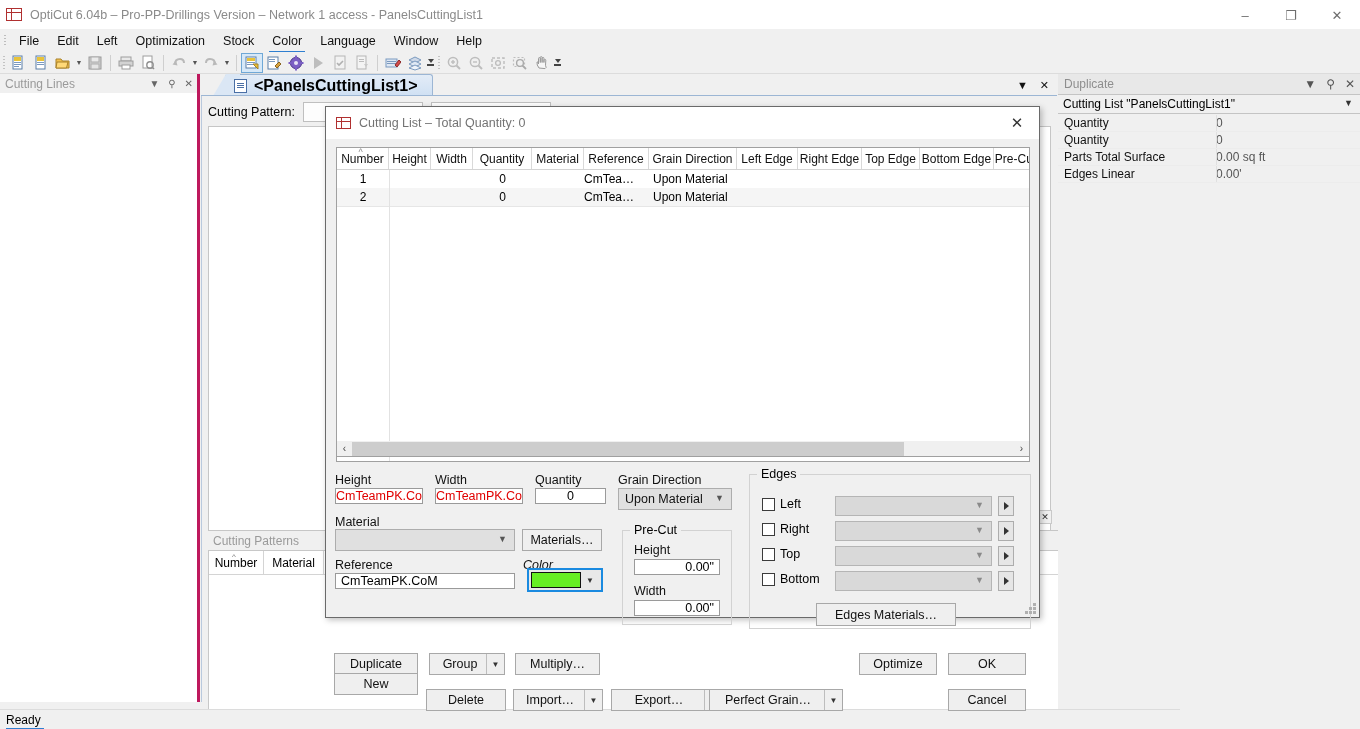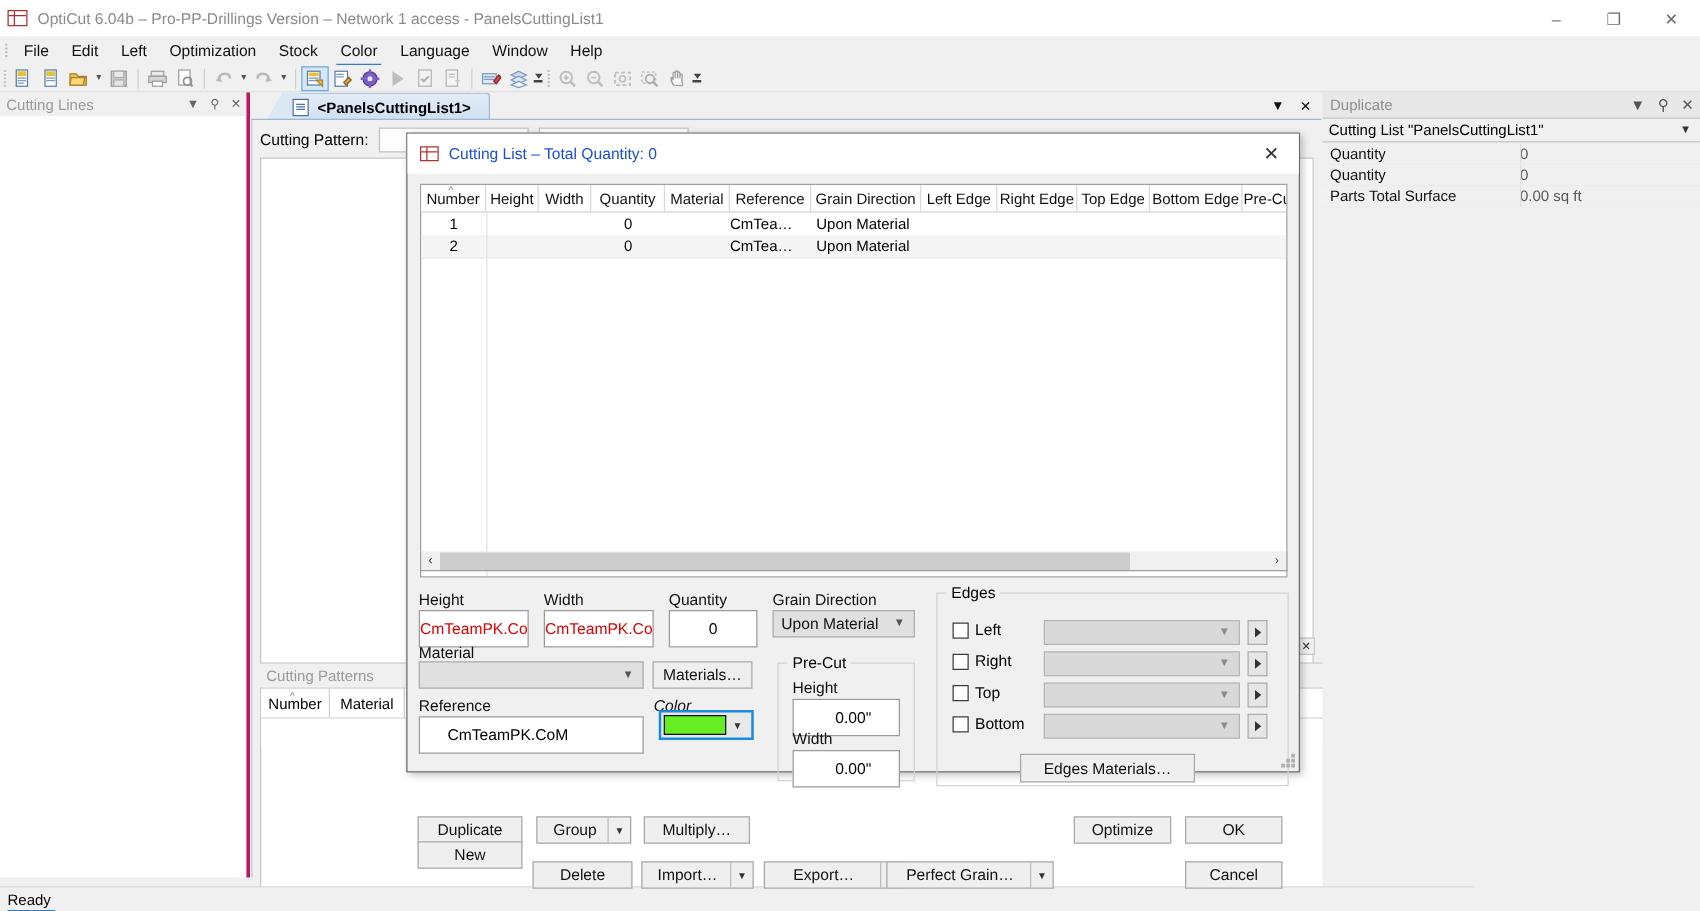--- a/index.html
+++ b/index.html
@@ -84,21 +84,21 @@
 
   
   #doc-area {
     position:absolute; left:201px; top:74px; width:856px; height:628px; background:#f0f0f0;
   }
   #tabstrip { position:absolute; left:0; top:0; width:856px; height:22px; }
   #tab1 {
     position:absolute; left:24px; top:0; height:22px; padding:0 14px 0 8px;
     background:linear-gradient(#e3ecf7,#cfe0f3);
     border:1px solid #9cb6d4; border-bottom:none;
-    display:flex; align-items:center; gap:7px; font-weight:bold; font-size:12px;
+    display:flex; align-items:center; gap:7px; font-weight:bold; font-size:16px;
     border-top-left-radius:3px; border-top-right-radius:3px;
   }
   #tab1:before {
     content:""; position:absolute; left:-13px; bottom:0; width:14px; height:0;
     border-bottom:22px solid #dbe7f5; border-left:13px solid transparent;
   }
   .tabicon { width:13px; height:14px; background:#fff; border:1px solid #4a6fa5; position:relative; flex:none;}
   .tabicon:after { content:""; position:absolute; left:2px; top:3px; width:7px; height:6px;
     background:
       linear-gradient(#4a6fa5,#4a6fa5) 0 0/7px 1px no-repeat,
@@ -163,21 +163,21 @@
     position:absolute; left:325px; top:106px; width:715px; height:512px;
     background:#f0f0f0; border:1px solid #6a6a6a;
     box-shadow:2px 2px 6px rgba(0,0,0,0.25);
     z-index:50;
   }
   #dlg-title { height:32px; background:#ffffff; display:flex; align-items:center; position:relative; }
   #dlg-icon { width:15px; height:12px; margin-left:10px; margin-right:8px; border:1px solid #b03030;
     background:#fff; position:relative; flex:none;}
   #dlg-icon:before { content:""; position:absolute; left:0; right:0; top:3px; height:1px; background:#b03030;}
   #dlg-icon:after { content:""; position:absolute; left:4px; top:0; bottom:0; width:1px; background:#b03030;}
-  #dlg-title-text { font-size:12.5px; color:#1d4ed8; }
+  #dlg-title-text { font-size:12.5px; color:#737373; }
   #dlg-close { position:absolute; right:0; top:0; width:44px; height:32px;
     display:flex; align-items:center; justify-content:center; font-size:15px; color:#333;}
 
   
   #grid { position:absolute; left:10px; top:40px; width:694px; height:315px;
     background:#fff; border:1px solid #a0a0a0; overflow:hidden; }
   #grid-head { display:flex; height:22px; border-bottom:1px solid #d4d4d4; background:#fff;}
   .gh { border-right:1px solid #d9d9d9; display:flex; align-items:center; justify-content:center;
     font-size:12px; color:#111; position:relative; flex:none; }
   .gh .sortcar { position:absolute; top:0px; left:50%; margin-left:-4px; font-size:9px; color:#888; line-height:8px;}
@@ -193,21 +193,21 @@
     background:#f0f0f0; border:1px solid #a0a0a0; border-top:none; display:flex; align-items:center;}
   .hs-arrow { width:15px; height:14px; display:flex; align-items:center; justify-content:center;
     font-size:10px; color:#444; }
   #hs-track { flex:1; height:14px; background:#f0f0f0; position:relative; }
   #hs-thumb { position:absolute; left:0; top:0; width:552px; height:14px; background:#cdcdcd; }
 
   
   .flabel { position:absolute; font-size:12.5px; color:#111; }
   .ftext {
     position:absolute; background:#fff; border:1px solid #9a9a9a;
-    height:30px; display:flex; align-items:center; padding:0 22px; font-size:12.5px;
+    height:16px; display:flex; align-items:center; padding:0 5px; font-size:12.5px;
   }
   .ftext.red { color:#e00000; }
   .ftext.right { justify-content:flex-end; }
   .ftext.center { justify-content:center; }
   .fcombo {
     position:absolute; height:22px; background:#e0e0e0; border:1px solid #adadad;
     display:flex; align-items:center; padding-left:6px; font-size:12.5px; color:#111;
   }
   .fcombo .cv { position:absolute; right:7px; top:4px; font-size:9px; color:#555;}
   .fcombo.disabled { color:#777; }
@@ -526,20 +526,24 @@
       <span class="pk">Quantity</span>
       <span class="pv">0</span>
     </div>
     <div class="prow">
       <span class="pk">Quantity</span>
       <span class="pv">0</span>
     </div>
     <div class="prow">
       <span class="pk">Parts Total Surface</span>
       <span class="pv">0.00 sq ft</span>
+    </div>
+    <div class="prow">
+      <span class="pk">Edges Linear</span>
+      <span class="pv">0.00'</span>
     </div>
   </div>
 </div>
 
 <div id="statusbar">
   <span id="status-text">Ready</span>
 </div>
 
 <div id="dialog">
   <div id="dlg-title">

